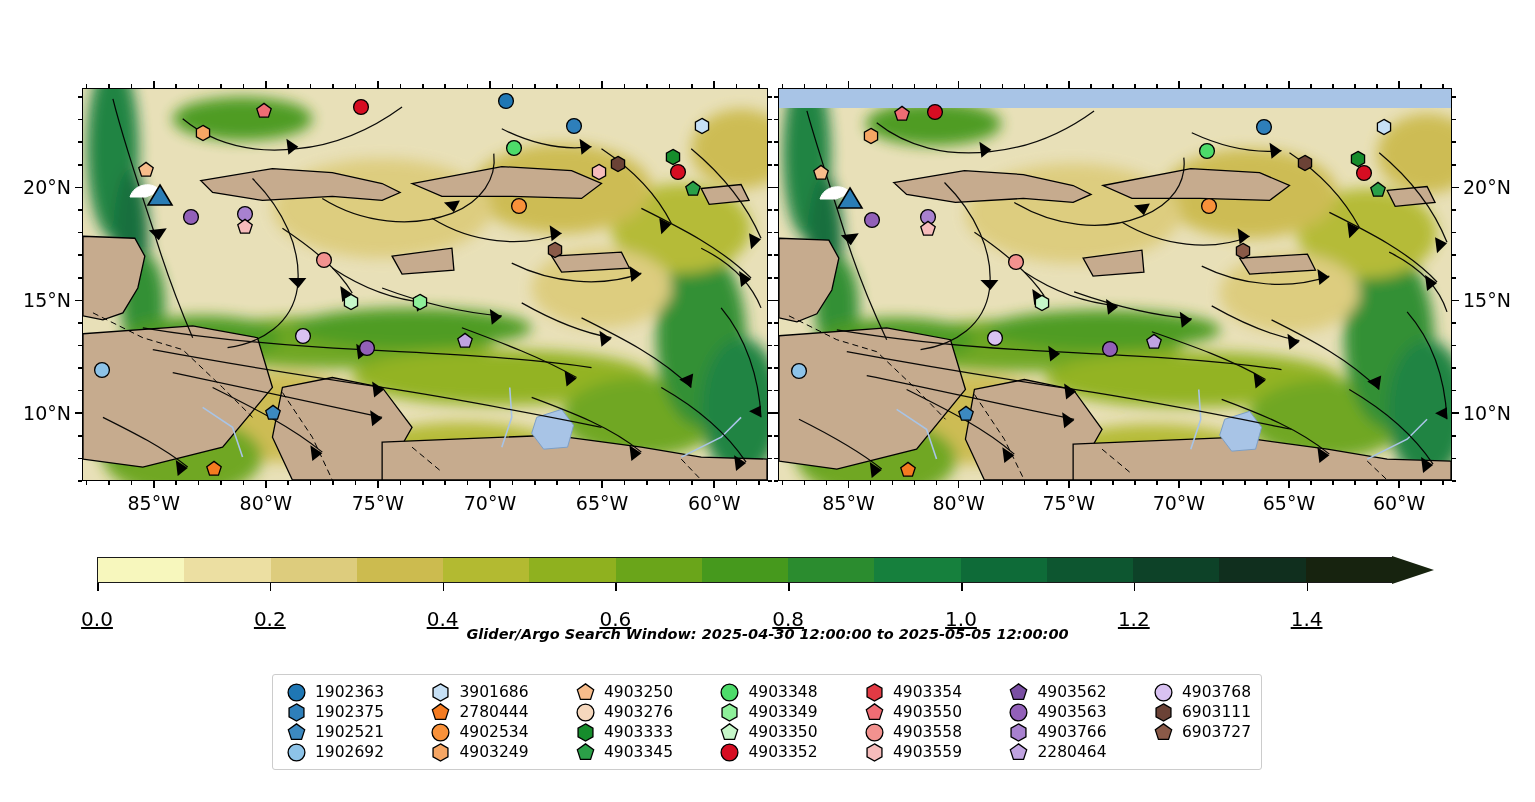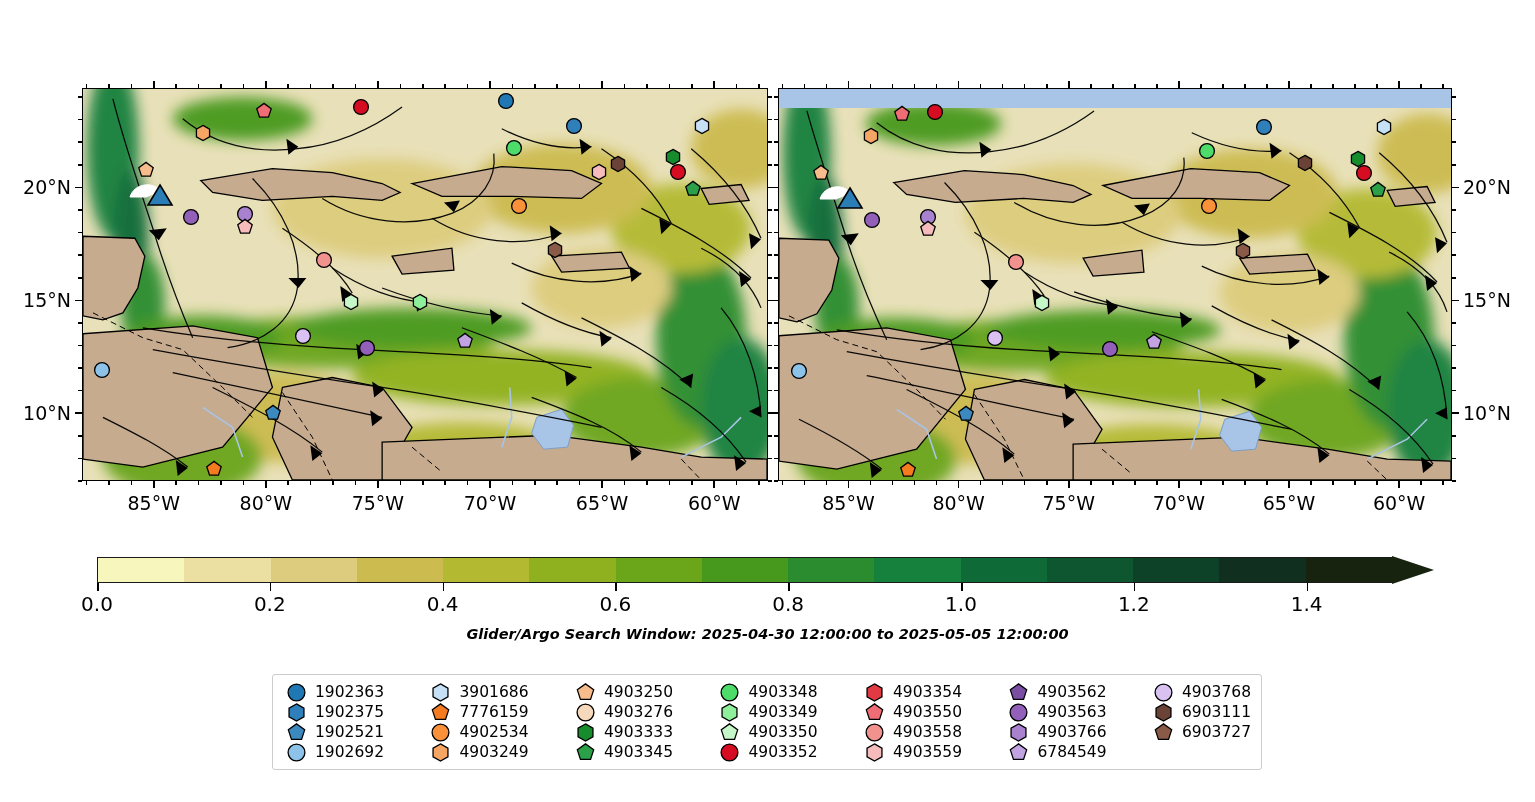--- a/index.html
+++ b/index.html
@@ -49,22 +49,22 @@
 
   
   #cbar-wrap{position:absolute;left:97px;top:557px;width:1338px;height:26px;}
   #cbar-body{position:absolute;left:0;top:0;height:26px;width:1296px;
              border:1.4px solid #1a1a1a;box-sizing:border-box;display:flex;}
   #cbar-body div{flex:1 1 0;height:100%;}
   #cbar-arrow{position:absolute;left:1295px;top:-1px;width:0;height:0;
               border-top:14px solid transparent;border-bottom:14px solid transparent;
               border-left:42px solid #17230f;}
   .cb-tick{position:absolute;top:583px;width:1.5px;height:8px;background:#000;}
-  .cb-lab{position:absolute;top:592px;font-size:20px;color:#000;
-          transform:translateX(-50%);white-space:nowrap;}
+  .cb-lab{position:absolute;top:607px;font-size:20px;color:#000;
+          transform:translateX(-50%);white-space:nowrap;text-decoration:underline;}
   #cbar-title{position:absolute;left:0;top:614px;width:1535px;text-align:center;
               font-size:19px;font-weight:bold;color:#000;}
   #search-window{position:absolute;left:0;top:626px;width:1535px;text-align:center;
                  font-size:14.5px;font-weight:bold;font-style:italic;color:#000;}
 
   
   #legend{
     position:absolute;left:272px;top:674px;width:990px;height:96px;
     background:#fff;border:1.1px solid #cccccc;border-radius:3px;
     box-sizing:border-box;padding:7px 10px 7px 14px;
@@ -683,21 +683,21 @@
             </svg>
           </div>
           <span class="lg-label">3901686</span>
         </div>
         <div class="lg-item">
           <div class="lg-mark">
             <svg width="19" height="19" viewBox="0 0 19 19">
               <polygon points="9.50,0.90 17.68,6.84 14.55,16.46 4.45,16.46 1.32,6.84" fill="#f57b20" stroke="#000" stroke-width="1.3"></polygon>
             </svg>
           </div>
-          <span class="lg-label">7776159</span>
+          <span class="lg-label">2780444</span>
         </div>
         <div class="lg-item">
           <div class="lg-mark">
             <svg width="19" height="19" viewBox="0 0 19 19">
               <circle cx="9.5" cy="9.5" r="8.4" fill="#f8913a" stroke="#000" stroke-width="1.3"></circle>
             </svg>
           </div>
           <span class="lg-label">4902534</span>
         </div>
         <div class="lg-item">
@@ -827,21 +827,21 @@
             </svg>
           </div>
           <span class="lg-label">4903766</span>
         </div>
         <div class="lg-item">
           <div class="lg-mark">
             <svg width="19" height="19" viewBox="0 0 19 19">
               <polygon points="9.50,0.90 17.68,6.84 14.55,16.46 4.45,16.46 1.32,6.84" fill="#c0a3e0" stroke="#000" stroke-width="1.3"></polygon>
             </svg>
           </div>
-          <span class="lg-label">6784549</span>
+          <span class="lg-label">2280464</span>
         </div>
         <div class="lg-item">
           <div class="lg-mark">
             <svg width="19" height="19" viewBox="0 0 19 19">
               <circle cx="9.5" cy="9.5" r="8.4" fill="#d9c2f2" stroke="#000" stroke-width="1.3"></circle>
             </svg>
           </div>
           <span class="lg-label">4903768</span>
         </div>
         <div class="lg-item">

